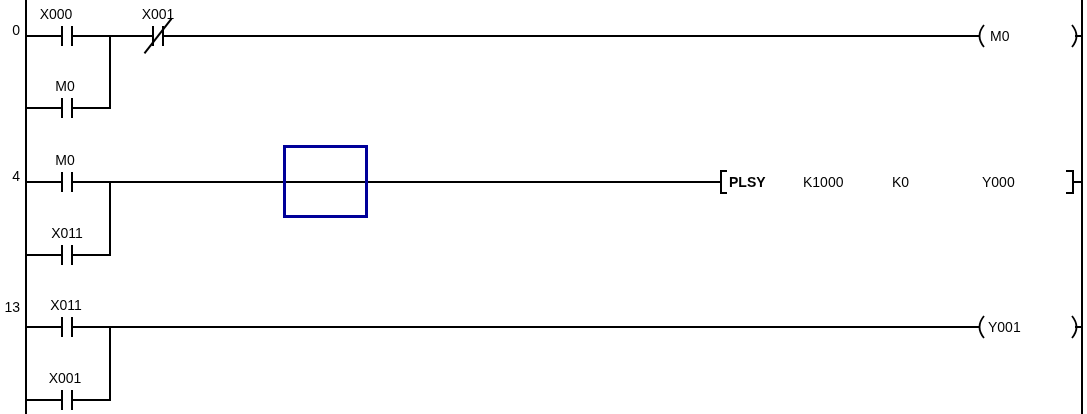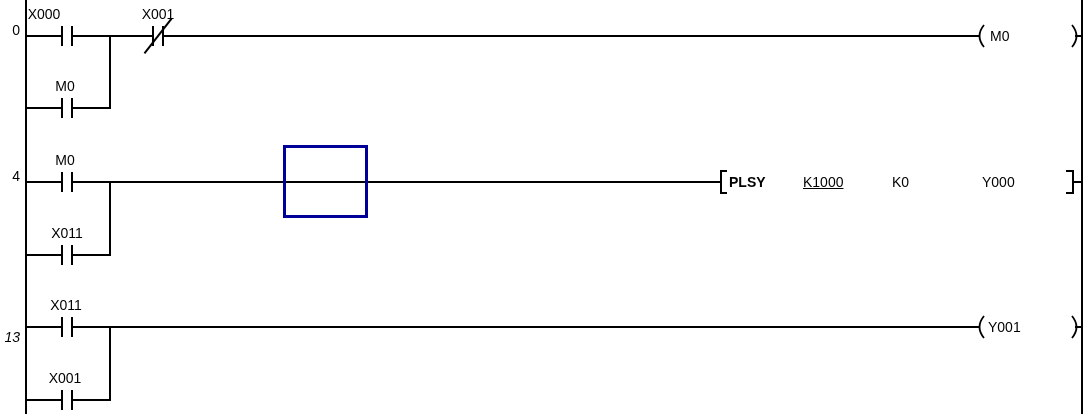--- a/index.html
+++ b/index.html
@@ -31,21 +31,21 @@
 
   <div class="v" style="left:25px;top:0;height:414px;"></div>
   <div class="v" style="left:1081px;top:0;height:414px;"></div>
 
   <div class="num" style="top:23px;">0</div>
 
   <div class="h" style="left:27px;top:35px;width:34px;"></div>
   <div class="h" style="left:73px;top:35px;width:79px;"></div>
   <div class="h" style="left:164px;top:35px;width:816px;"></div>
 
-  <div class="lbl lblc" style="left:4px;top:7px;">X000</div>
+  <div class="lbl lblc" style="left:16px;top:7px;">X000</div>
   <div class="contact" style="left:61px;top:26px;"></div>
 
   <div class="lbl lblc" style="left:118px;top:7px;">X001</div>
   <div class="contact" style="left:152px;top:26px;">
     <div class="slash"></div>
   </div>
 
   <div class="v" style="left:109px;top:35px;height:74px;"></div>
   <div class="h" style="left:27px;top:107px;width:34px;"></div>
   <div class="h" style="left:73px;top:107px;width:38px;"></div>
@@ -75,28 +75,28 @@
   <div class="h" style="left:27px;top:254px;width:34px;"></div>
   <div class="h" style="left:73px;top:254px;width:38px;"></div>
   <div class="lbl lblc" style="left:27px;top:226px;">X011</div>
   <div class="contact" style="left:61px;top:245px;"></div>
 
   <div class="cursor"></div>
 
   <div>
     <div class="brkL" style="left:720px;top:170px;"></div>
     <div class="lbl" style="left:729px;top:175px;font-weight:bold;">PLSY</div>
-    <div class="lbl" style="left:803px;top:175px;text-decoration:underline;">K1000</div>
+    <div class="lbl" style="left:803px;top:175px;">K1000</div>
     <div class="lbl" style="left:892px;top:175px;">K0</div>
     <div class="lbl" style="left:982px;top:175px;">Y000</div>
     <div class="brkR" style="left:1066px;top:170px;"></div>
     <div class="h" style="left:1073px;top:181px;width:8px;"></div>
   </div>
 
-  <div class="num" style="top:330px;font-style:italic;">13</div>
+  <div class="num" style="top:300px;">13</div>
 
   <div class="h" style="left:27px;top:326px;width:34px;"></div>
   <div class="h" style="left:73px;top:326px;width:907px;"></div>
 
   <div class="lbl lblc" style="left:26px;top:298px;">X011</div>
   <div class="contact" style="left:61px;top:317px;"></div>
 
   <div class="v" style="left:109px;top:326px;height:75px;"></div>
   <div class="h" style="left:27px;top:399px;width:34px;"></div>
   <div class="h" style="left:73px;top:399px;width:38px;"></div>

